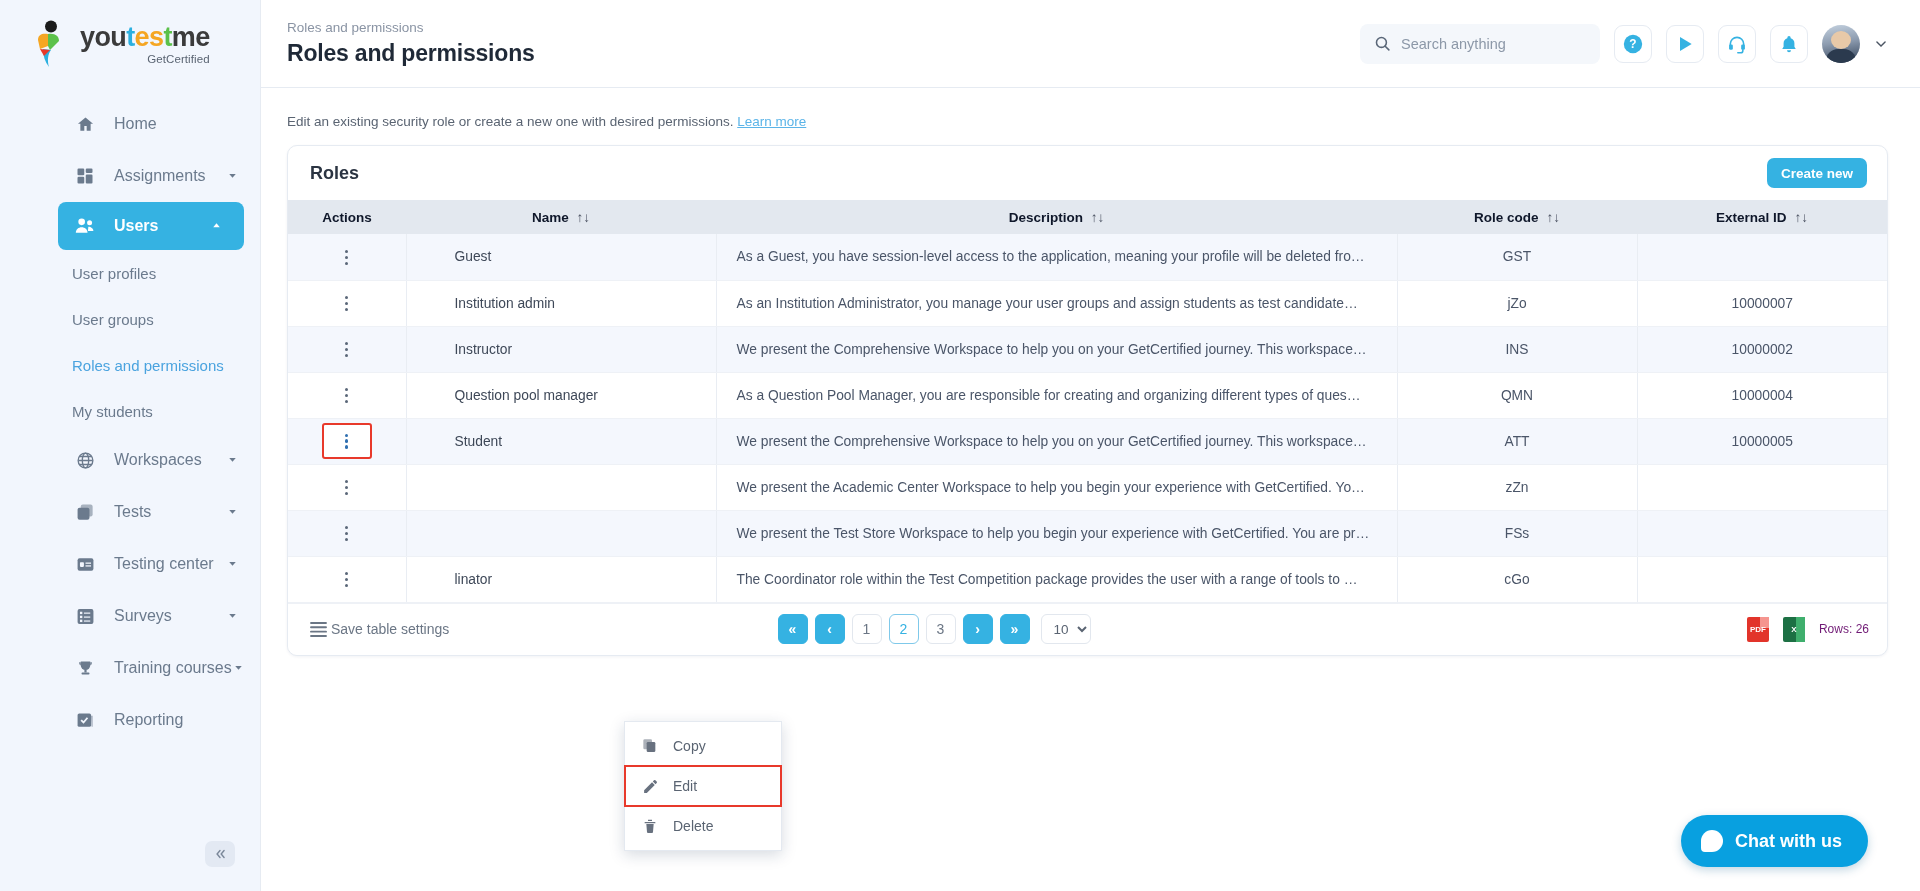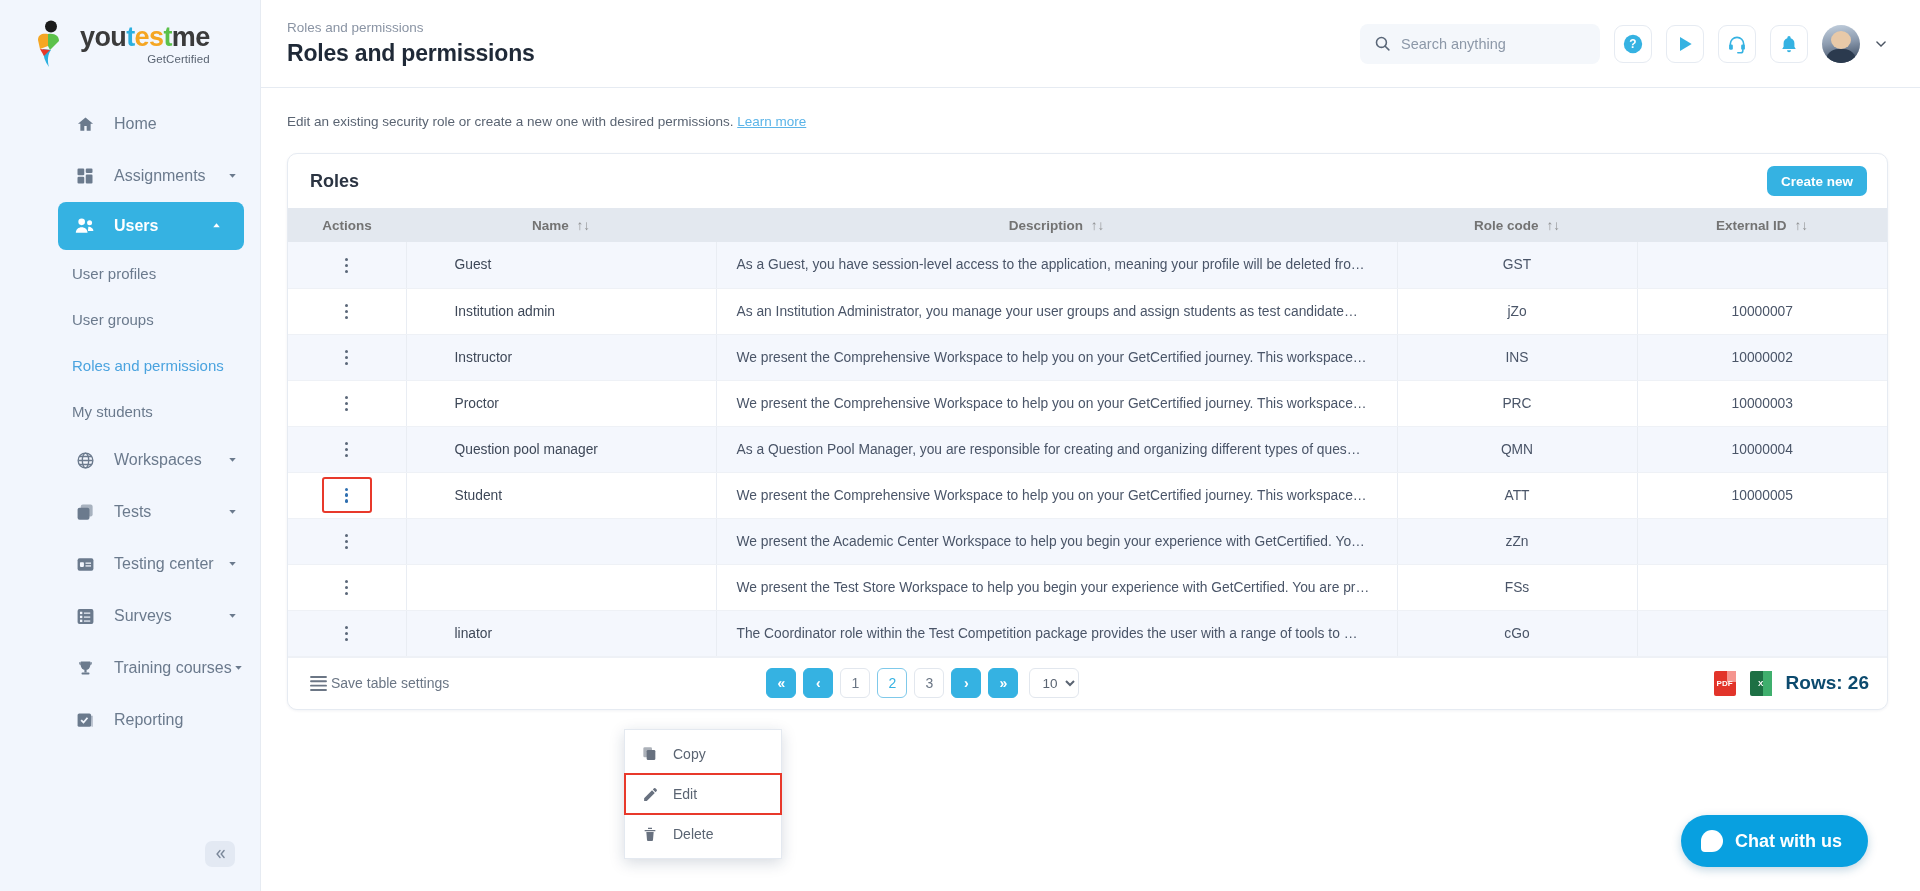--- a/index.html
+++ b/index.html
@@ -136,21 +136,21 @@
   }
   .chev-down { color: #4b5563; font-size: 13px; cursor: pointer; }
 
   .content {
     flex: 1;
     padding: 26px 32px 0 26px;
     border-left: 1px solid #e6ebf2;
     overflow: hidden;
     position: relative;
   }
-  .subtitle { font-size: 13.5px; color: #5a6472; margin-bottom: 24px; }
+  .subtitle { font-size: 13.5px; color: #5a6472; margin-bottom: 16px; }
   .subtitle a { color: #5bb4e8; }
 
   
   .card {
     background: #fff;
     border: 1px solid #e6ebf2;
     border-radius: 10px;
     box-shadow: 0 1px 3px rgba(20,40,80,.06);
     overflow: visible;
     position: relative;
@@ -168,21 +168,21 @@
     height: 30px; padding: 0 14px;
     font-family: inherit; font-size: 13.5px; font-weight: 700;
     cursor: pointer;
   }
   table { width: 100%; border-collapse: collapse; table-layout: fixed; }
   thead th {
     background: #e3e8ef;
     height: 34px;
     font-size: 13.5px;
     font-weight: 700;
-    color: #737373;
+    color: #0f172a;
     padding: 0 10px;
     white-space: nowrap;
   }
   thead th .sortico { color: #5b6ава; font-weight: 400; margin-left: 4px; opacity: .75; }
   .col-actions { width: 118px; }
   .col-name { width: 310px; }
   .col-desc { width: auto; }
   .col-code { width: 240px; }
   .col-ext { width: 250px; }
   tbody td {
@@ -261,21 +261,21 @@
     background: #fff; color: #5a6472; font-family: inherit; font-size: 13.5px;
     padding: 0 4px 0 8px; margin-left: 4px; cursor: pointer;
   }
   .foot-right { display: flex; align-items: center; gap: 14px; margin-left: auto; }
   .file-ico { width: 22px; height: 25px; border-radius: 2px; position: relative; display:flex; align-items:center; justify-content:center; font-size:8px; font-weight:700; color:#fff; cursor:pointer; }
   .file-pdf { background: #e2342a; }
   .file-pdf::after { content:""; position:absolute; right:0; top:0; width:9px; height:11px; background:#f5958f; }
   .file-xls { background: #1d7044; }
   .file-xls::after { content:""; position:absolute; right:0; top:0; width:9px; height:25px; background:#3faf6d; }
   .file-xls span, .file-pdf span { position: relative; z-index: 2; }
-  .rows-count { font-size: 19px; color: #0c4a6e; font-weight: bold; }
+  .rows-count { font-size: 12px; color: #701a75; }
 
   
   .chat-btn {
     position: absolute;
     right: 52px; bottom: 24px;
     height: 52px;
     background: #08a0e0;
     border-radius: 28px;
     display: flex; align-items: center;
     padding: 0 26px 0 20px;
@@ -589,31 +589,20 @@
             <tr>
               <td class="c-actions"><span class="kebab">
                     <i></i>
                     <i></i>
                     <i></i>
                   </span></td>
               <td class="c-name">Instructor</td>
               <td class="c-desc">We present the Comprehensive Workspace to help you on your GetCertified journey. This workspace…</td>
               <td class="c-code">INS</td>
               <td class="c-ext">10000002</td>
-            </tr>
-            <tr>
-              <td class="c-actions"><span class="kebab">
-                    <i></i>
-                    <i></i>
-                    <i></i>
-                  </span></td>
-              <td class="c-name">Proctor</td>
-              <td class="c-desc">We present the Comprehensive Workspace to help you on your GetCertified journey. This workspace…</td>
-              <td class="c-code">PRC</td>
-              <td class="c-ext">10000003</td>
             </tr>
             <tr>
               <td class="c-actions"><span class="kebab">
                     <i></i>
                     <i></i>
                     <i></i>
                   </span></td>
               <td class="c-name">Question pool manager</td>
               <td class="c-desc">As a Question Pool Manager, you are responsible for creating and organizing different types of ques…</td>
               <td class="c-code">QMN</td>

